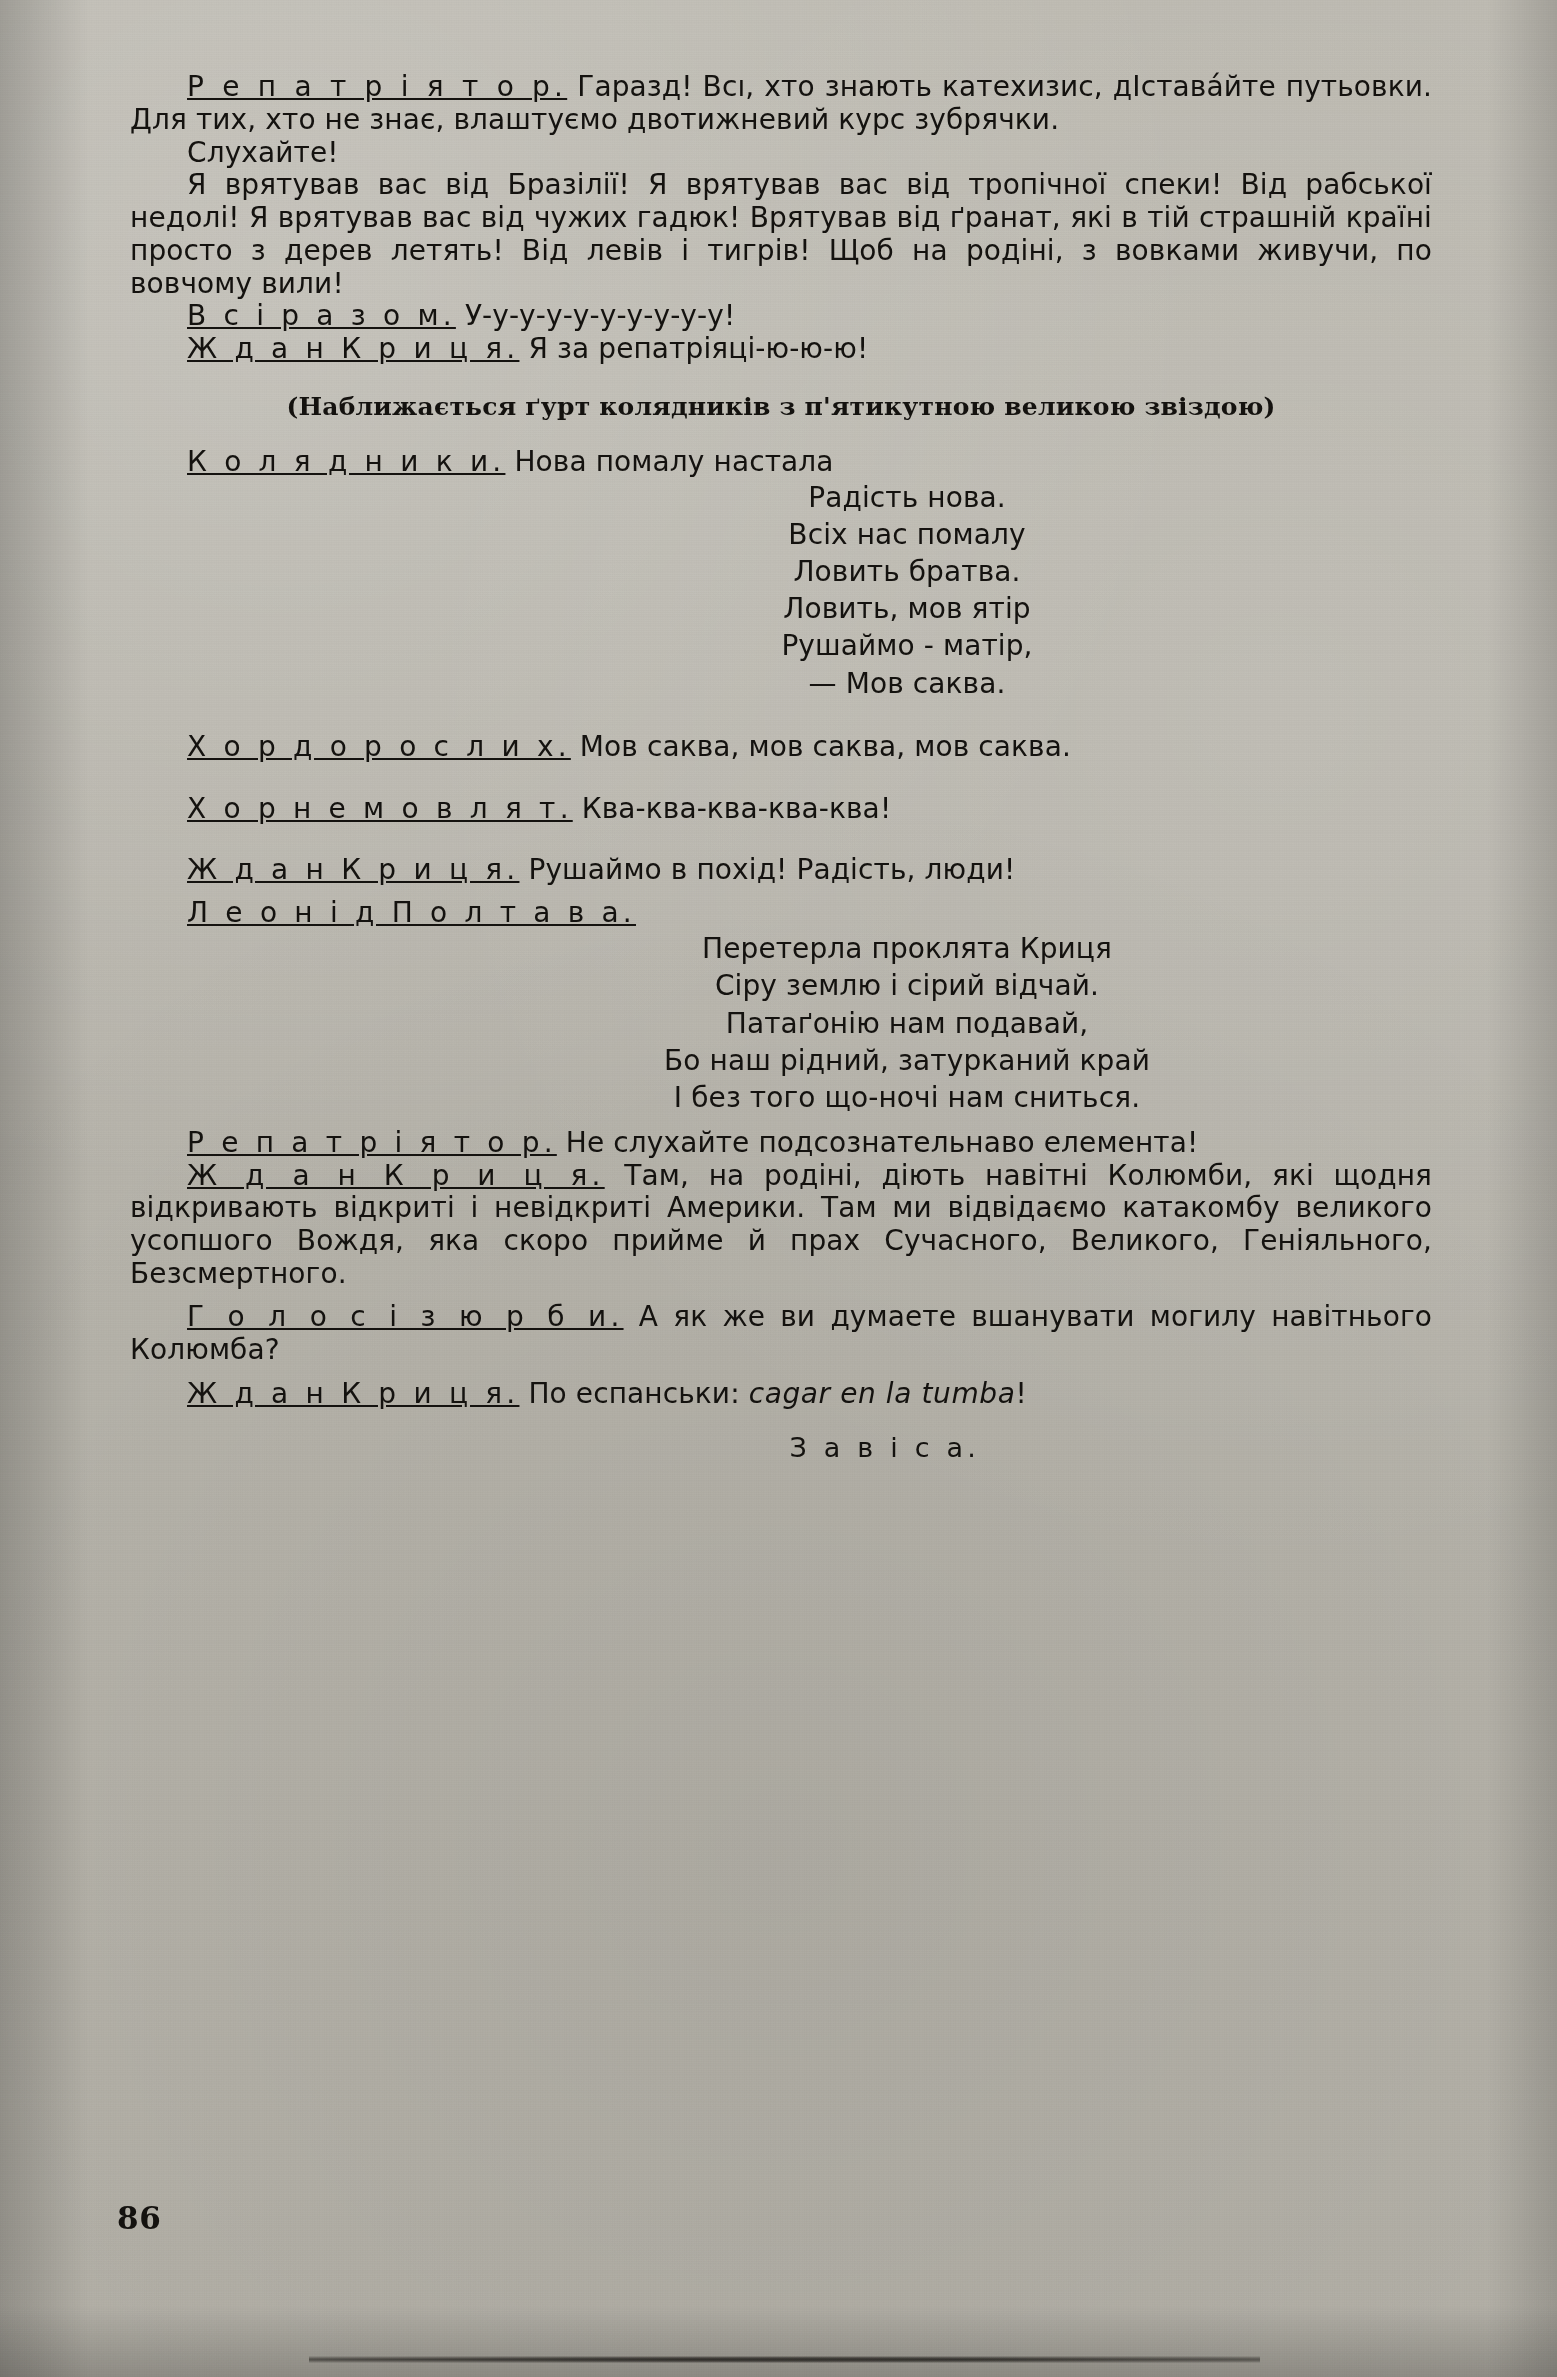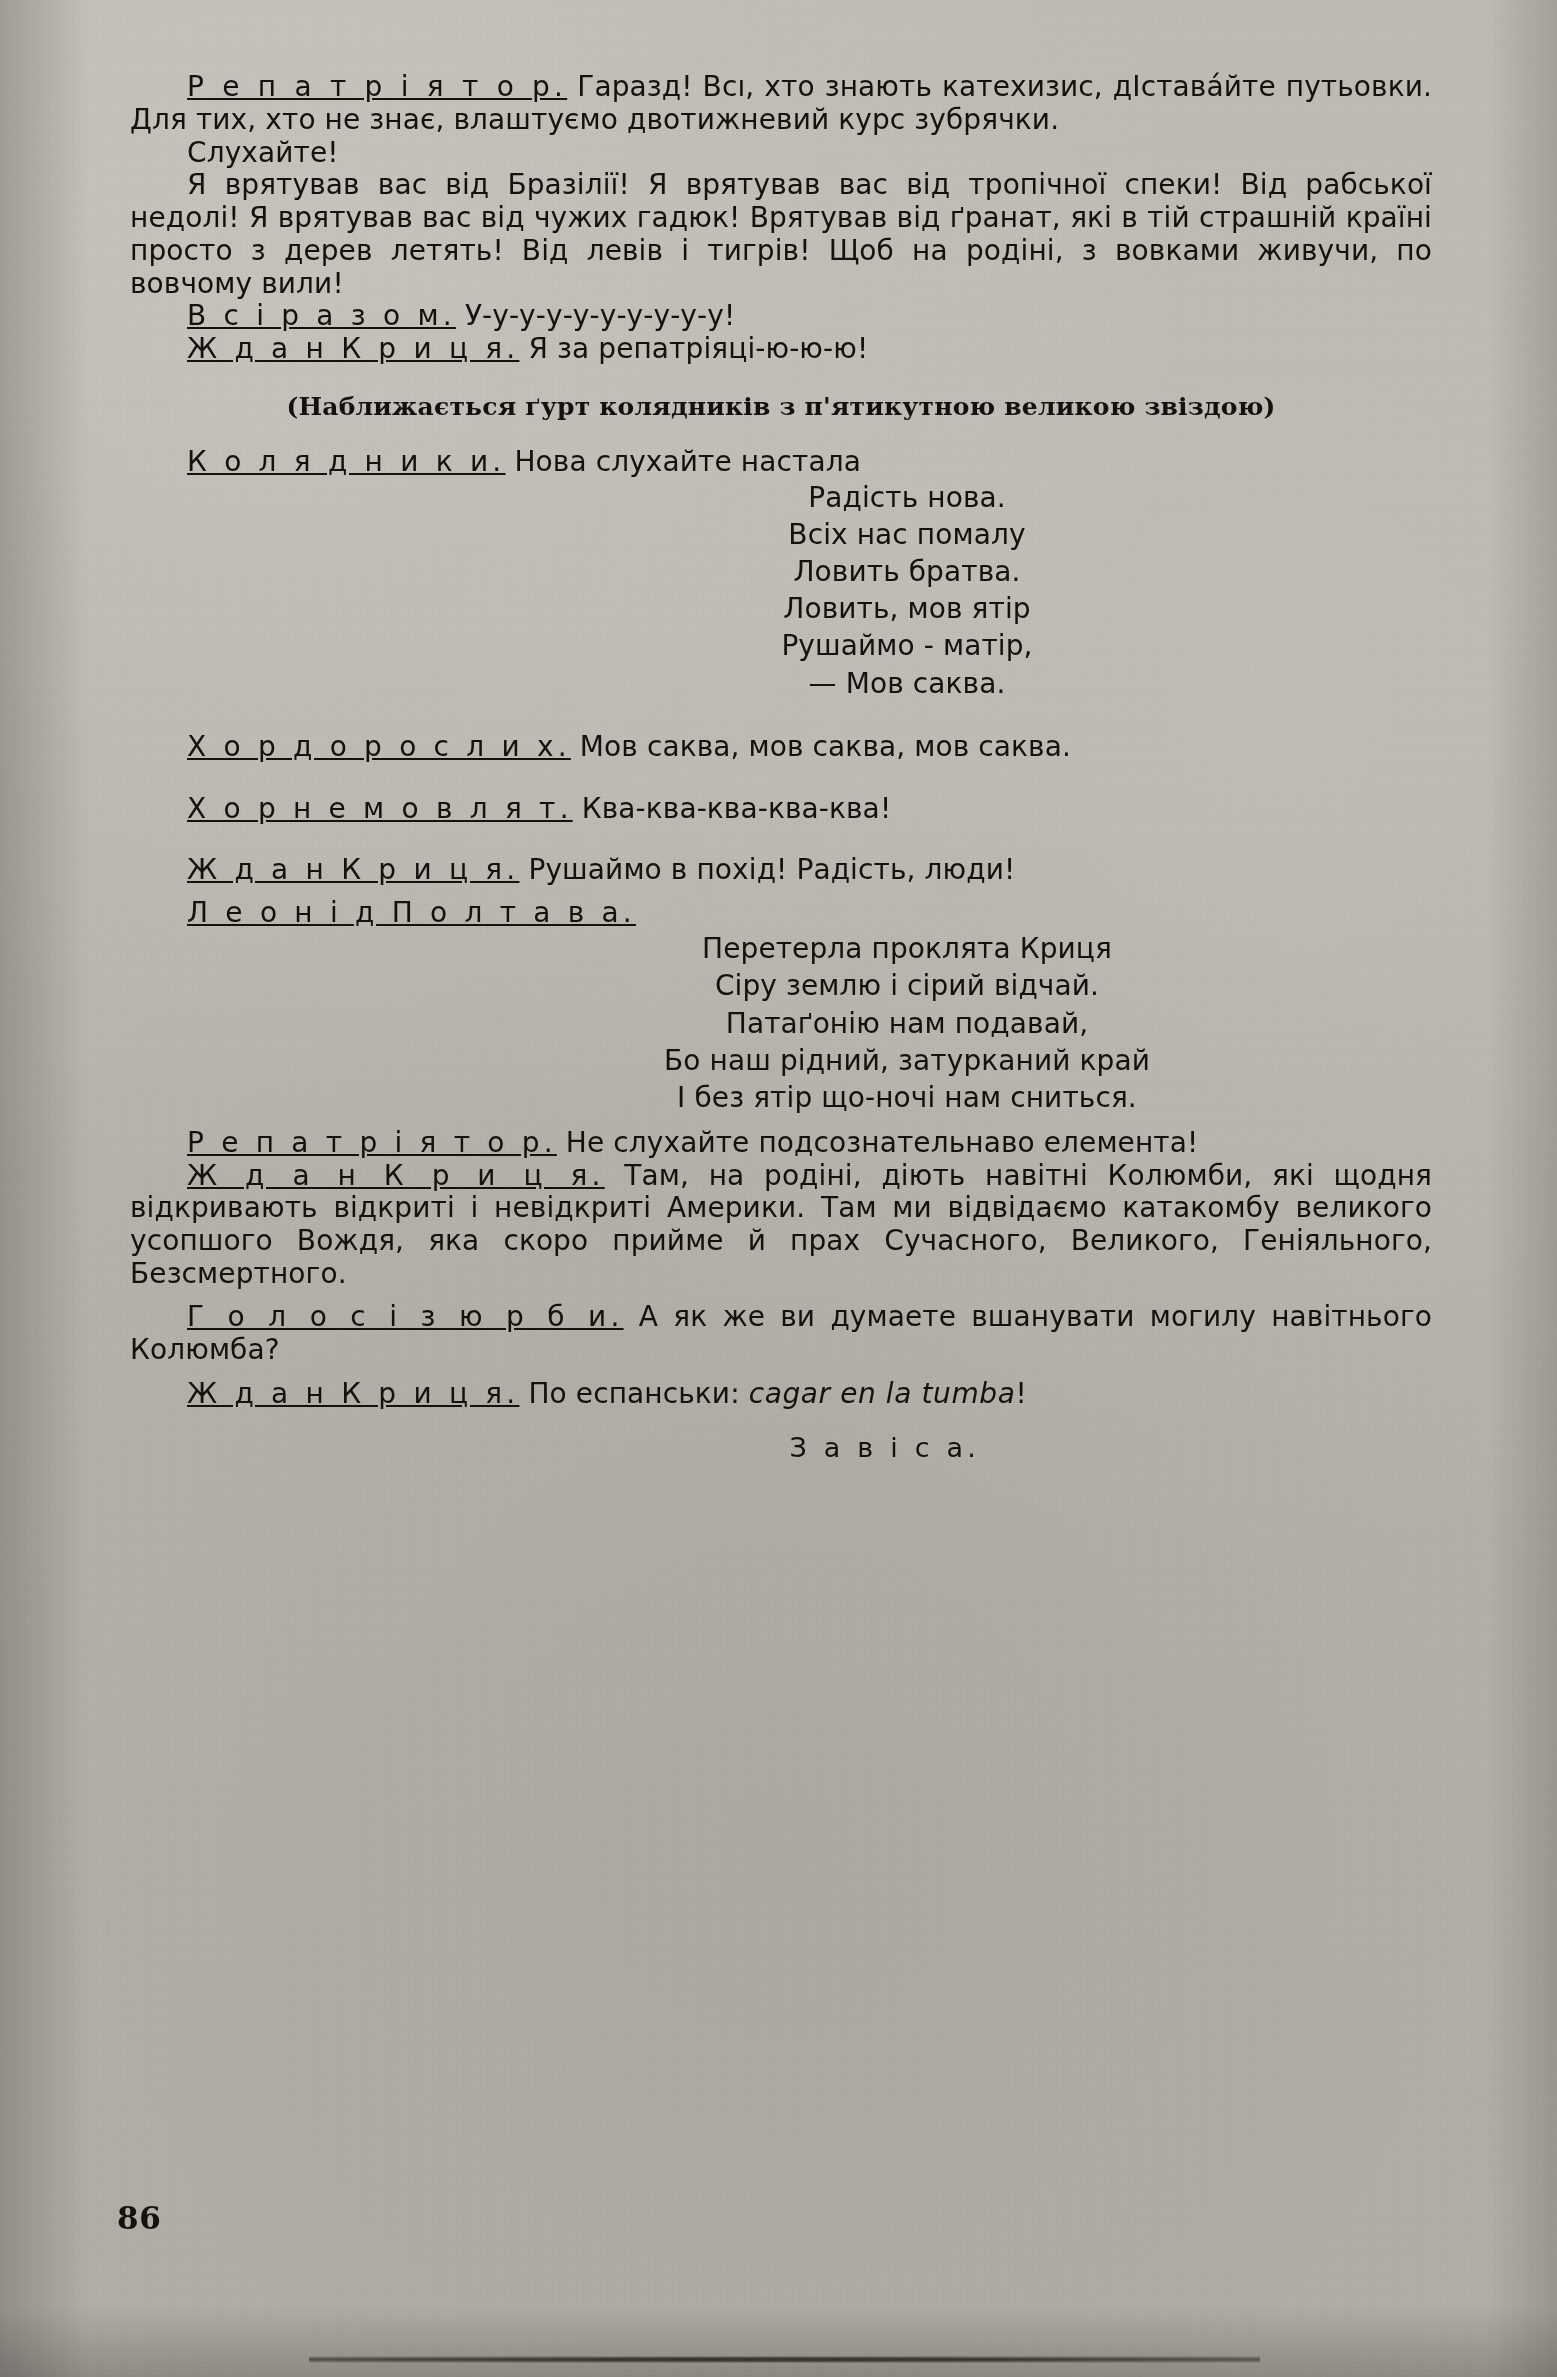--- a/index.html
+++ b/index.html
@@ -162,21 +162,21 @@
     <p class="indent"><span>Слухайте!</span></p>
 
     <p class="indent"><span>Я врятував вас від Бразілії! Я врятував  вас від  тропічної спеки! Від рабської  недолі!  Я врятував  вас  від чужих  гадюк! Врятував від ґранат, які в тій  страшній  країні  просто з  дерев летять! Від левів і тигрів! Щоб на родіні, з вовками живучи, по вовчому вили!</span></p>
 
     <p class="indent"><span class="sp-name">В с і  р а з о м.</span><span> У-у-у-у-у-у-у-у-у-у!</span></p>
 
     <p class="indent"><span class="sp-name">Ж д а н  К р и ц я.</span><span> Я за репатріяці-ю-ю-ю!</span></p>
 
     <div class="stage-dir">(Наближається ґурт колядників з п'ятикутною великою звіздою)</div>
 
-    <p class="indent"><span class="sp-name">К о л я д н и к и.</span><span> Нова слухайте настала</span></p>
+    <p class="indent"><span class="sp-name">К о л я д н и к и.</span><span> Нова помалу настала</span></p>
 
     <div class="verse">
       <div class="line">Радість нова.</div>
       <div class="line">Всіх нас помалу</div>
       <div class="line">Ловить братва.</div>
       <div class="line">Ловить, мов ятір</div>
       <div class="line">Рушаймо - матір,</div>
       <div class="line">— Мов саква.</div>
     </div>
 
@@ -186,21 +186,21 @@
 
     <p class="speech-line"><span class="sp-name">Ж д а н  К р и ц я.</span><span> Рушаймо в похід! Радість, люди!</span></p>
 
     <p class="speech-intro"><span class="sp-name">Л е о н і д  П о л т а в а.</span></p>
 
     <div class="verse">
       <div class="line">Перетерла проклята Криця</div>
       <div class="line">Сіру землю і сірий відчай.</div>
       <div class="line">Патаґонію нам подавай,</div>
       <div class="line">Бо наш рідний, затурканий край</div>
-      <div class="line">І без ятір що-ночі нам сниться.</div>
+      <div class="line">І без того що-ночі нам сниться.</div>
     </div>
 
     <p class="indent para"><span class="sp-name">Р е п а т р і я т о р.</span><span> Не слухайте подсознательнаво елемента!</span></p>
 
     <p class="indent"><span class="sp-name">Ж д а н  К р и ц я.</span><span> Там, на родіні, діють навітні Колюмби, які щодня відкривають відкриті і невідкриті Америки. Там ми відвідаємо катакомбу великого усопшого Вождя,  яка  скоро прийме й прах Сучасного, Великого, Геніяльного, Безсмертного.</span></p>
 
     <p class="indent para"><span class="sp-name">Г о л о с  і з  ю р б и.</span><span> А як же  ви  думаете  вшанувати могилу навітнього Колюмба?</span></p>
 
     <p class="indent para"><span class="sp-name">Ж д а н  К р и ц я.</span><span> По еспанськи: </span><span class="italic-span">cagar en la tumba</span><span>!</span></p>
 

